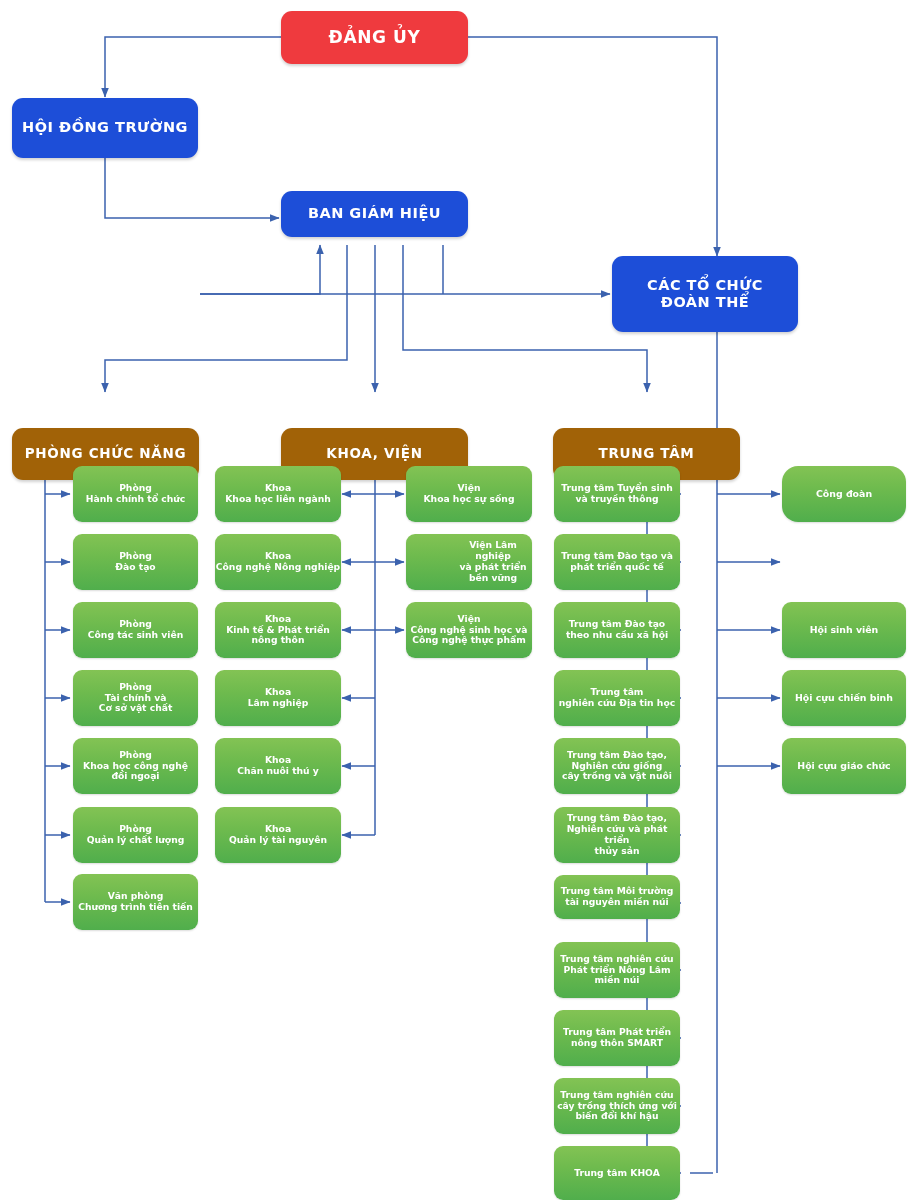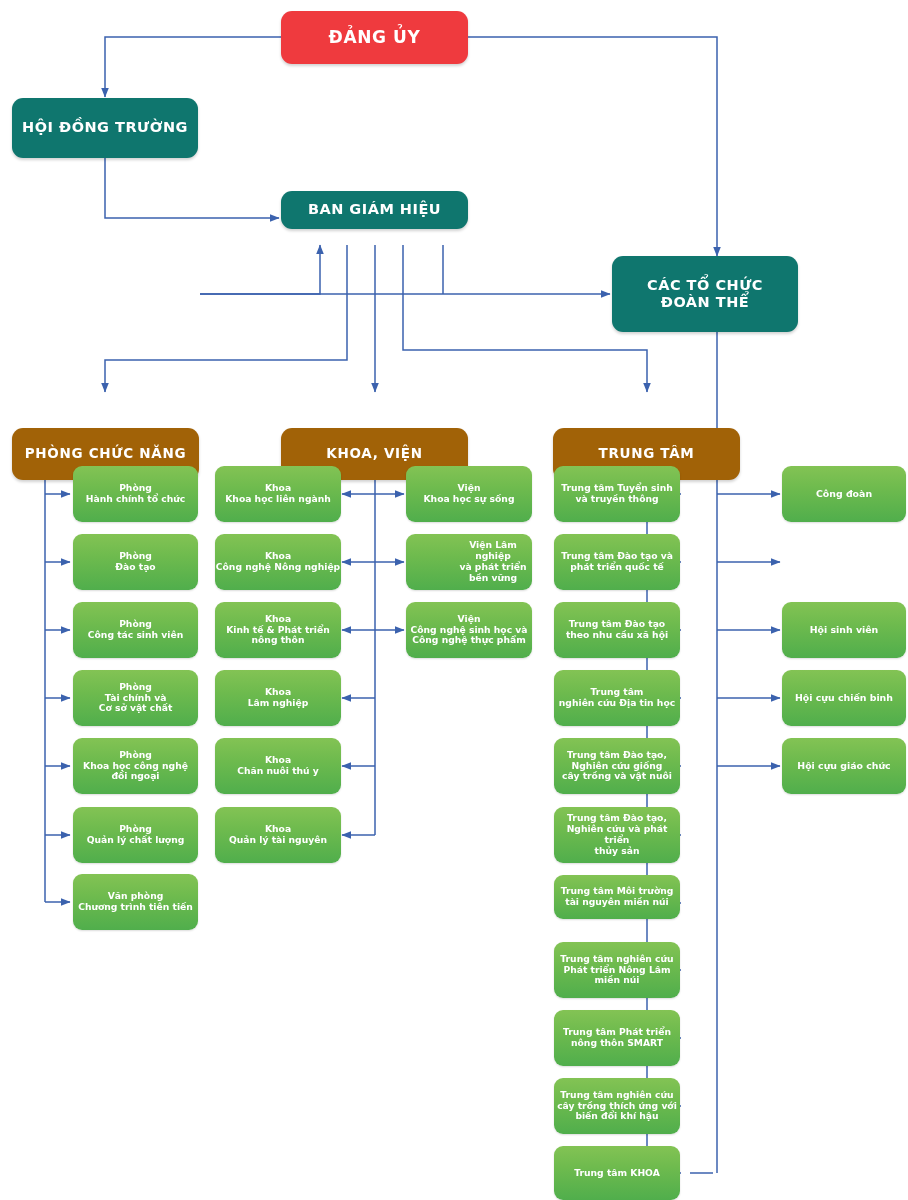--- a/index.html
+++ b/index.html
@@ -10,21 +10,21 @@
 
   .node{position:absolute;box-sizing:border-box;display:flex;align-items:center;
         justify-content:center;text-align:center;color:#ffffff;border-radius:9px;
         line-height:1.18;z-index:3;}
   .node span{display:block;width:100%;white-space:pre-line;}
 
   
   .lvl-red{background:#EF3A3E;font-weight:bold;letter-spacing:.6px;
            font-size:17px;border-radius:11px;
            box-shadow:0 2px 3px rgba(0,0,0,.18);}
-  .lvl-blue{background:#0f766e;font-weight:bold;letter-spacing:.5px;
+  .lvl-blue{background:#1d4ed8;font-weight:bold;letter-spacing:.5px;
             font-size:14.5px;border-radius:11px;
             box-shadow:0 2px 3px rgba(0,0,0,.18);text-align:center;}
   .lvl-orange{background:#a16207;font-weight:bold;letter-spacing:.7px;
               font-size:13.5px;border-radius:11px;
               box-shadow:0 2px 3px rgba(0,0,0,.18);margin-top:36px;}
   .lvl-green{background:linear-gradient(180deg,#83C354 0%,#6FBB4E 38%,#50AE4C 100%);
              font-weight:bold;font-size:9.2px;border-radius:9px;
              box-shadow:0 1px 2px rgba(0,0,0,.14);}
   .lvl-green.wide{font-size:9.4px;}
 </style>
@@ -109,21 +109,21 @@
   </svg>
 
   <div class="node lvl-red" style="left:281px;top:11px;width:187px;height:53px;">
     <span>ĐẢNG ỦY</span>
   </div>
 
   <div class="node lvl-blue" style="left:12px;top:98px;width:186px;height:60px;">
     <span>HỘI ĐỒNG TRƯỜNG</span>
   </div>
 
-  <div class="node lvl-blue" style="left:281px;top:191px;width:187px;height:38px;">
+  <div class="node lvl-blue" style="left:281px;top:191px;width:187px;height:46px;">
     <span>BAN GIÁM HIỆU</span>
   </div>
 
 
   <div class="node lvl-blue" style="left:612px;top:256px;width:186px;height:76px;">
     <span>CÁC TỔ CHỨC
 ĐOÀN THỂ</span>
   </div>
 
   <div class="node lvl-orange" style="left:12px;top:392px;width:187px;height:52px;">
@@ -250,21 +250,21 @@
     </div>
   <div class="node lvl-green" style="left:554px;top:1078px;width:126px;height:56px;">
     <span>Trung tâm nghiên cứu
 cây trồng thích ứng với
 biến đổi khí hậu</span>
     </div>
   <div class="node lvl-green" style="left:554px;top:1146px;width:126px;height:54px;">
     <span>Trung tâm KHOA</span>
     </div>
 
-  <div class="node lvl-green wide" style="left:782px;top:466px;width:124px;height:56px;">
+  <div class="node lvl-green wide" style="left:782px;top:466px;width:124px;height:56px;border-radius:16px;">
     <span>Công đoàn</span>
     </div>
   <div class="node lvl-green wide" style="left:782px;top:602px;width:124px;height:56px;">
     <span>Hội sinh viên</span>
     </div>
   <div class="node lvl-green wide" style="left:782px;top:670px;width:124px;height:56px;">
     <span>Hội cựu chiến binh</span>
     </div>
   <div class="node lvl-green wide" style="left:782px;top:738px;width:124px;height:56px;">
     <span>Hội cựu giáo chức</span>

